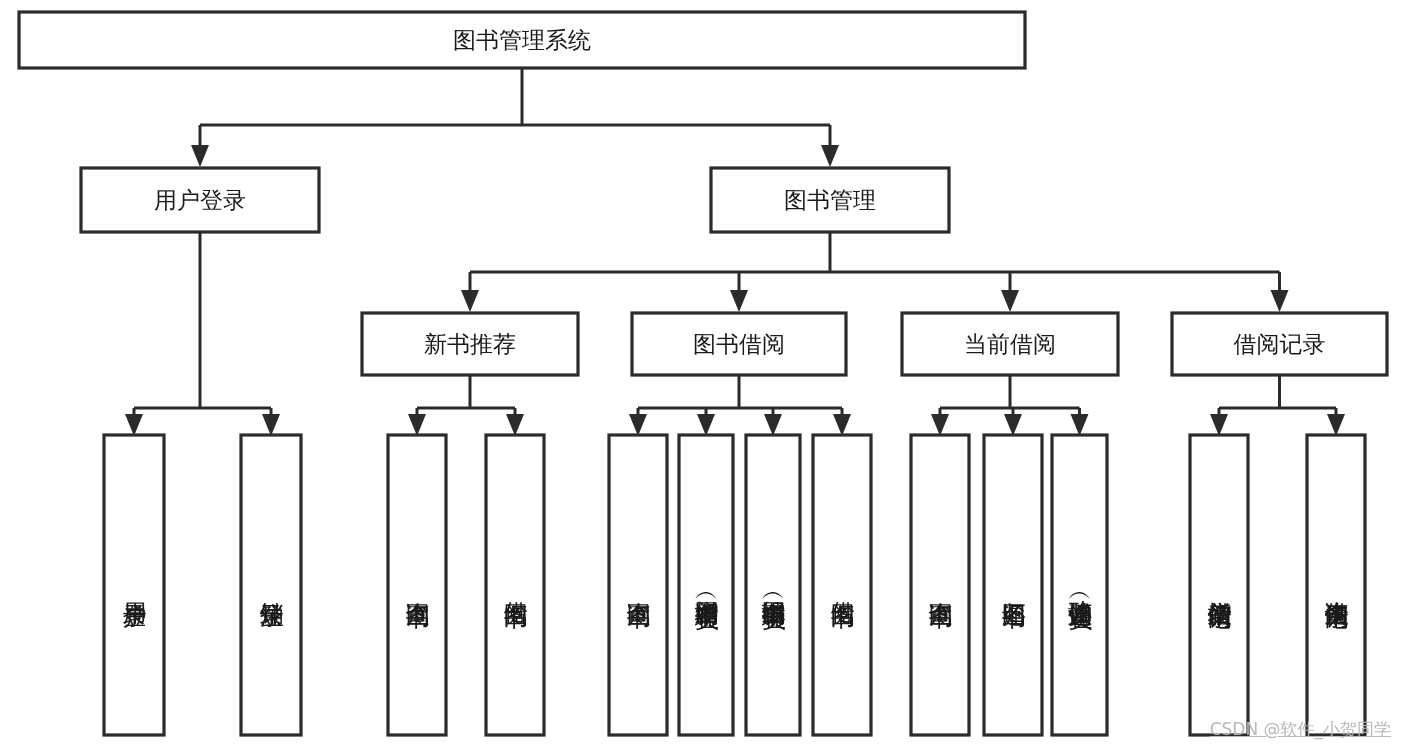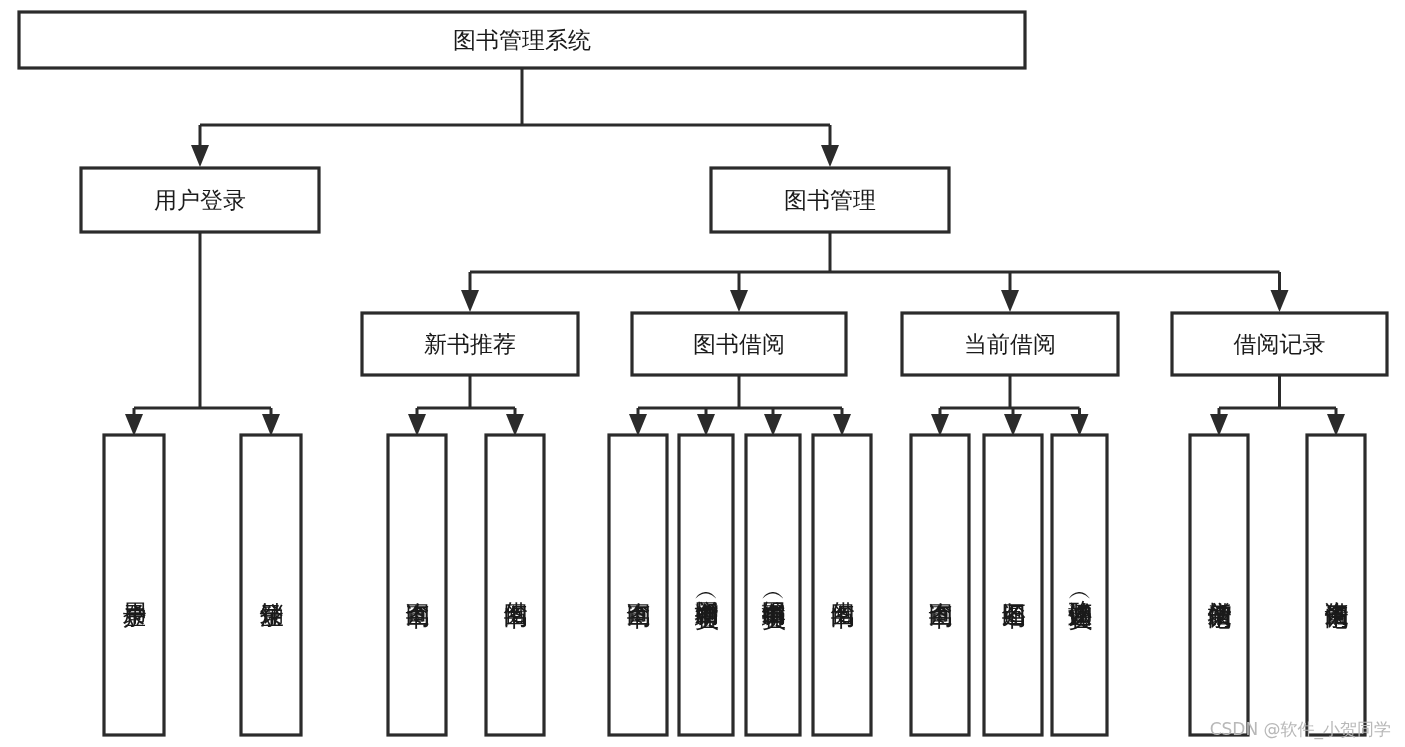--- a/index.html
+++ b/index.html
@@ -65,20 +65,21 @@
     pointer-events: none;
   }
   .watermark {
     position: absolute;
     right: 14px;
     bottom: 6px;
     font-family: "DejaVu Sans", "Liberation Sans", sans-serif;
     font-size: 17px;
     color: #b8b8b8;
     white-space: nowrap;
+    text-decoration: underline;
   }
 </style>
 </head>
 <body>
 
 <svg id="diagram" viewBox="0 0 1405 747">
   <g id="links-layer">
       <path d="M 522 68 L 522 125" class="link"></path>
       <path d="M 200 125 L 830 125" class="link"></path>
       <path d="M 200 125 L 200 147" class="link"></path>

